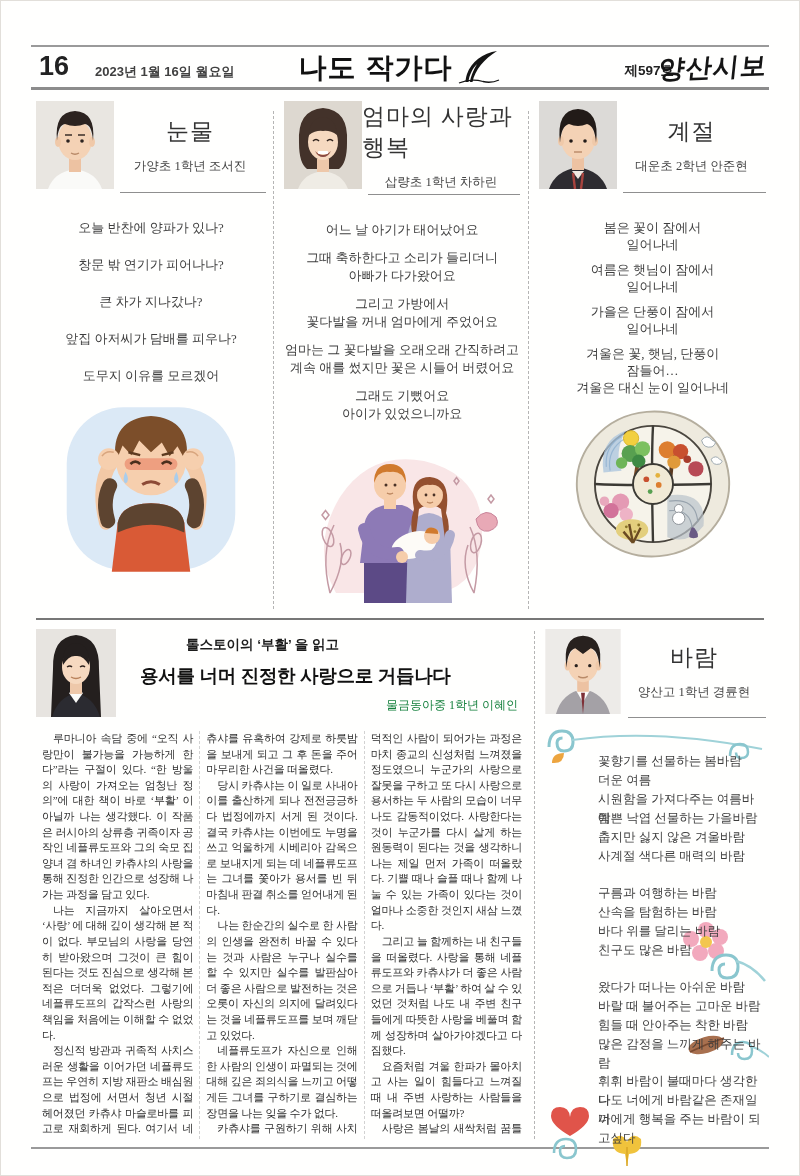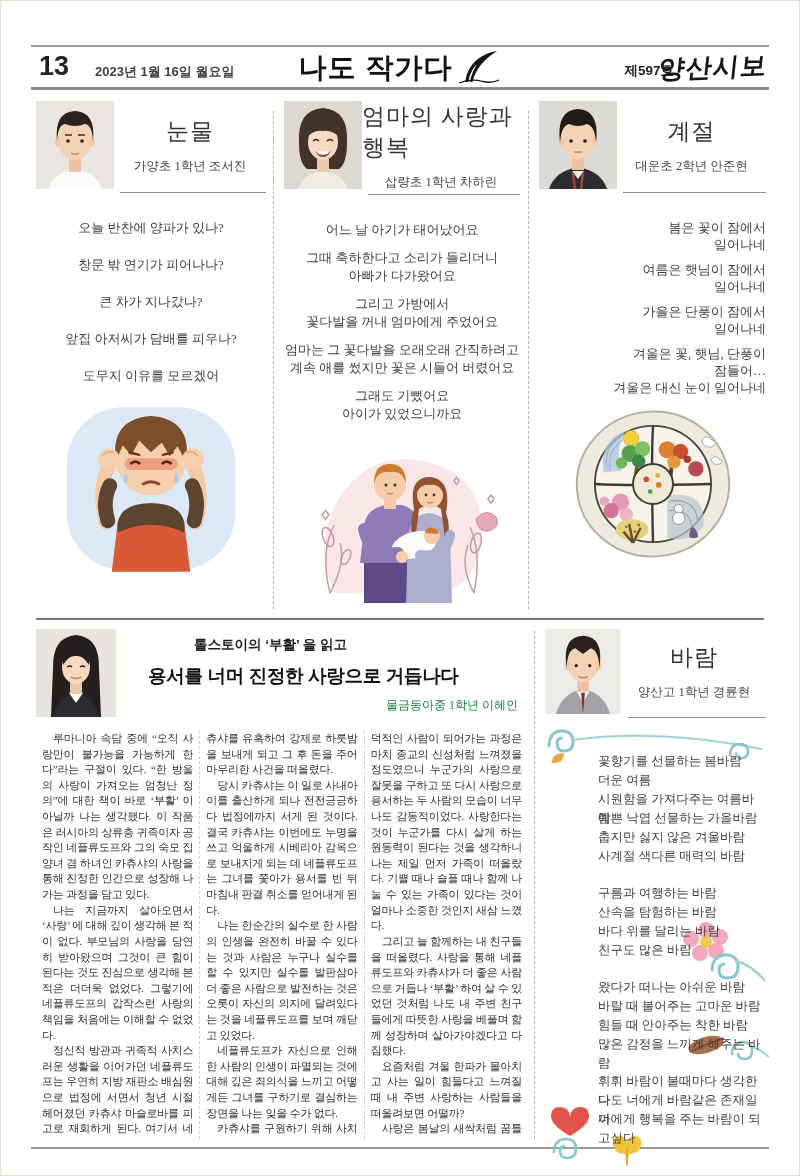--- a/index.html
+++ b/index.html
@@ -27,27 +27,27 @@
   .phead{display:flex;}
   .photo{width:78px;height:88px;flex:0 0 78px;}
   .phead-txt{flex:1;display:flex;flex-direction:column;align-items:center;justify-content:center;}
   .ptitle{font-size:23px;color:#333;letter-spacing:1px;}
   .pbyline{font-size:12.5px;color:#444;margin-top:11px;}
   .prule{border-top:1.5px solid #8f8f8f;margin-left:84px;margin-top:3px;}
   .pbody{margin-top:26px;text-align:center;font-size:13px;color:#3e3e3e;}
   .pline{height:18px;line-height:18px;}
   .pgap{height:10px;}
   .gap-lg .pgap{height:19px;}
-  .tight .pline{height:17px;line-height:17px;text-align:right;}
+  .tight .pline{height:17px;line-height:17px;}
   .tight .pgap{height:8px;}
   .illus{text-align:center;}
 
   
   .essay{position:absolute;left:35px;top:628px;width:492px;}
-  .ehead{display:flex;gap:8px;}
+  .ehead{display:flex;}
   .ephoto{width:80px;height:88px;flex:0 0 80px;}
   .ehead-txt{flex:1;margin-left:24px;}
   .ekicker{font-family:"Liberation Sans",sans-serif;font-size:13.5px;font-weight:bold;color:#1c1c1c;
            margin:7px 0 0 46px;}
   .etitle{font-family:"Liberation Sans",sans-serif;font-size:18.5px;font-weight:bold;color:#111;
           margin-top:9px;letter-spacing:-0.3px;}
   .ebyline{font-size:12px;color:#15803d;text-align:right;margin:9px 10px 0 0;}
   .ecols{display:flex;margin-top:14px;height:408px;overflow:hidden;}
   .ecol{flex:1;padding:0 6px;font-size:11px;line-height:1.42;text-align:justify;color:#2d2d2d;
         letter-spacing:-0.2px;}
@@ -63,21 +63,21 @@
   .deco{position:absolute;pointer-events:none;}
 </style>
 </head>
 <body>
 
 <div class="page">
 
   <div class="hrule" style="left:30px;right:30px;top:44px;height:2px;"></div>
   <div class="hrule" style="left:30px;right:30px;top:86px;height:3px;background:#8c8c8c;"></div>
 
-  <div class="pgnum">13</div>
+  <div class="pgnum">16</div>
   <div class="pgdate">2023년 1월 16일 월요일</div>
   <div class="section-wrap">
     <span class="section-title">나도 작가다</span>
     <svg width="44" height="36" viewBox="0 0 44 36">
       <path d="M40 1 C26 3 14 12 10 24 C9 27 8.5 30 8.5 32 L11.5 32 C12 26 15 19 20 14 C16 21 13.5 27 13 32 L15.5 32 C18 20 27 9 40 1 Z" fill="#141414"></path>
       <path d="M2 33 Q14 28 26 31.5 Q34 33.5 42 30" stroke="#141414" stroke-width="1.3" fill="none"></path>
     </svg>
   </div>
   <div class="issue">제597호</div>
   <div class="masthead">양산시보</div>

